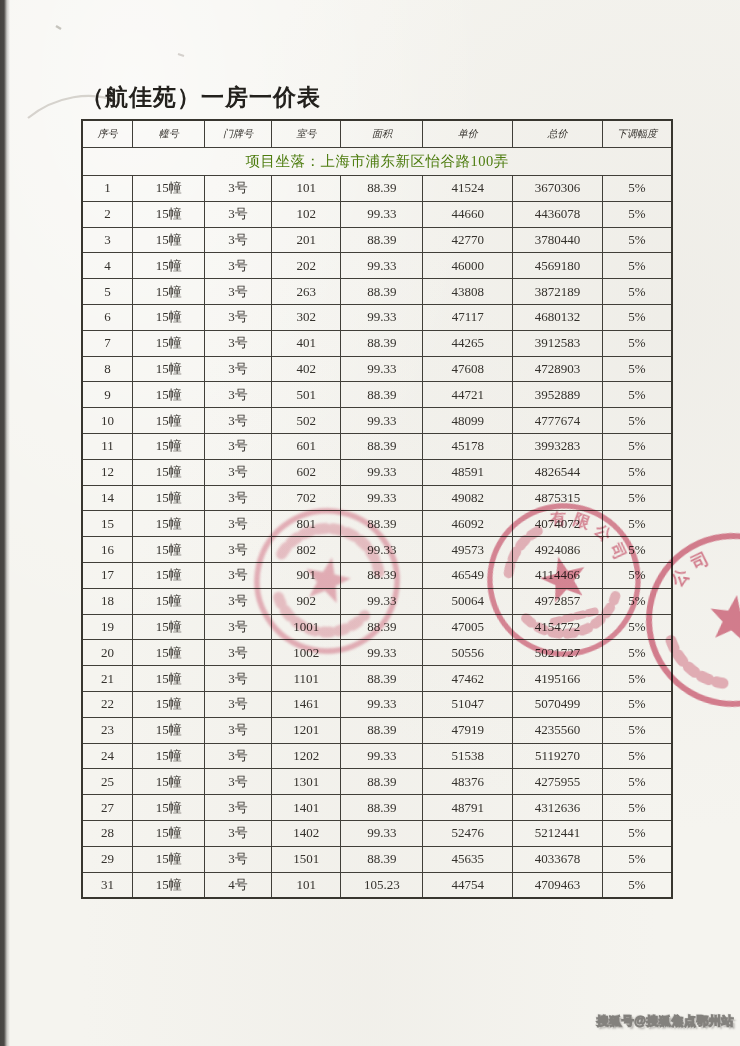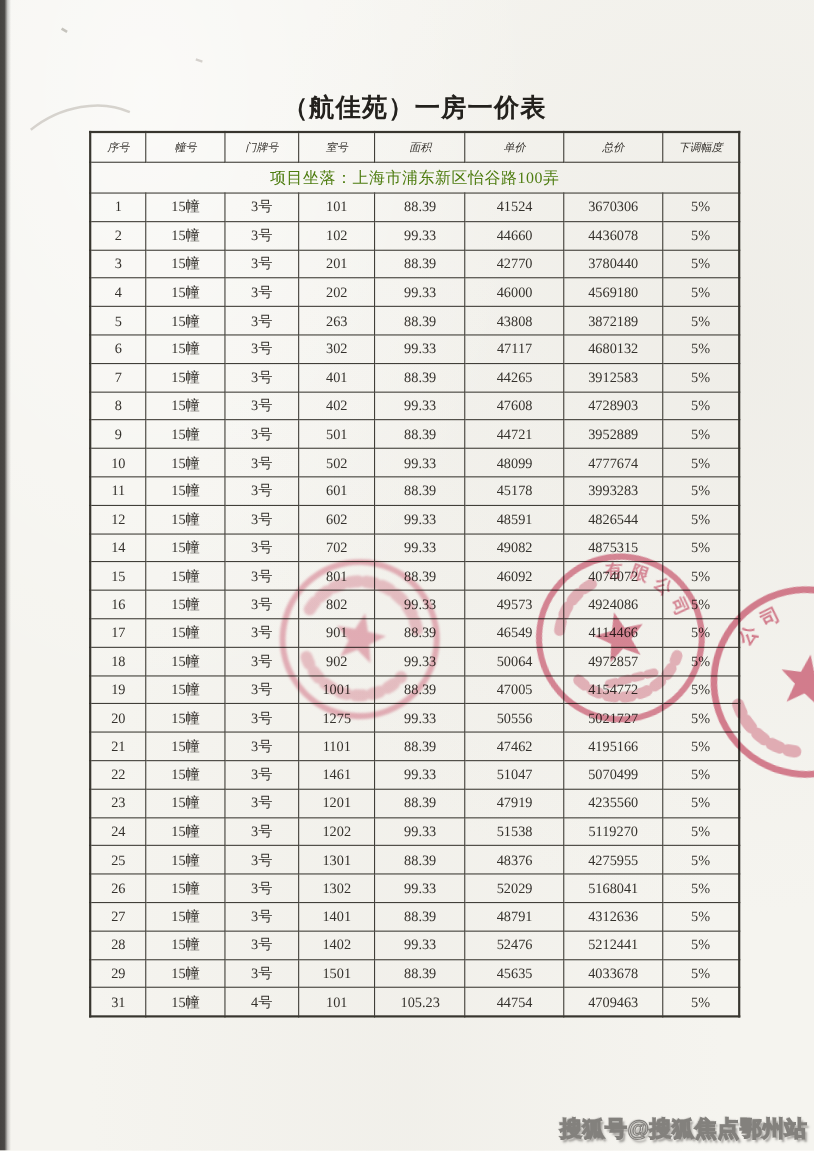--- a/index.html
+++ b/index.html
@@ -13,21 +13,21 @@
     font-family:"Liberation Serif","DejaVu Serif",serif;
     color:#34312c;
   }
   .scan-edge{
     position:absolute;left:0;top:0;width:10px;height:1046px;
     background:linear-gradient(to right,#454340 0px,#4a4845 4px,rgba(74,72,69,.25) 7px,rgba(74,72,69,0) 10px);
   }
   .artifacts{position:absolute;left:0;top:0;pointer-events:none;}
   .page-title{
     position:absolute;left:81px;top:82px;width:592px;
-    text-align:center;font-size:23px;font-weight:bold;letter-spacing:1px;color:#23211d;
+    font-size:23px;font-weight:bold;letter-spacing:1px;color:#23211d;
   }
   table.price-table{
     position:absolute;left:81px;top:119px;width:592px;
     border-collapse:collapse;table-layout:fixed;
     border:2px solid #38362f;
   }
   .price-table td,.price-table th{
     border:1.5px solid #413f39;
     text-align:center;vertical-align:middle;
     font-weight:normal;color:#34312c;
@@ -36,21 +36,21 @@
   .price-table tr.loc-row td{height:27px;font-size:14.5px;letter-spacing:.5px;color:#4d7c0f;}
   .price-table thead th{height:26px;font-size:10px;font-style:italic;}
   .price-table tbody td{height:24.8px;font-size:13px;}
   svg.stamp-layer{
     position:absolute;left:0;top:0;
     mix-blend-mode:multiply;pointer-events:none;
   }
   .watermark{
     position:absolute;right:6px;top:1013px;
     font-family:"Liberation Sans","DejaVu Sans",sans-serif;
-    font-weight:bold;font-size:20px;letter-spacing:.5px;
+    font-weight:bold;font-size:12px;letter-spacing:.5px;
     color:#fbfaf7;
     -webkit-text-stroke:1.1px #83817d;
     text-shadow:2px 2px 2px rgba(110,108,104,.65),-1px -1px 1px rgba(130,128,124,.4);
   }
 </style>
 </head>
 <body>
 
 <div class="scan-edge"></div>
 
@@ -268,21 +268,21 @@
         <td>1001</td>
         <td>88.39</td>
         <td>47005</td>
         <td>4154772</td>
         <td>5%</td>
       </tr>
       <tr>
         <td>20</td>
         <td>15幢</td>
         <td>3号</td>
-        <td>1275</td>
+        <td>1002</td>
         <td>99.33</td>
         <td>50556</td>
         <td>5021727</td>
         <td>5%</td>
       </tr>
       <tr>
         <td>21</td>
         <td>15幢</td>
         <td>3号</td>
         <td>1101</td>
@@ -322,30 +322,20 @@
         <td>5%</td>
       </tr>
       <tr>
         <td>25</td>
         <td>15幢</td>
         <td>3号</td>
         <td>1301</td>
         <td>88.39</td>
         <td>48376</td>
         <td>4275955</td>
-        <td>5%</td>
-      </tr>
-      <tr>
-        <td>26</td>
-        <td>15幢</td>
-        <td>3号</td>
-        <td>1302</td>
-        <td>99.33</td>
-        <td>52029</td>
-        <td>5168041</td>
         <td>5%</td>
       </tr>
       <tr>
         <td>27</td>
         <td>15幢</td>
         <td>3号</td>
         <td>1401</td>
         <td>88.39</td>
         <td>48791</td>
         <td>4312636</td>

